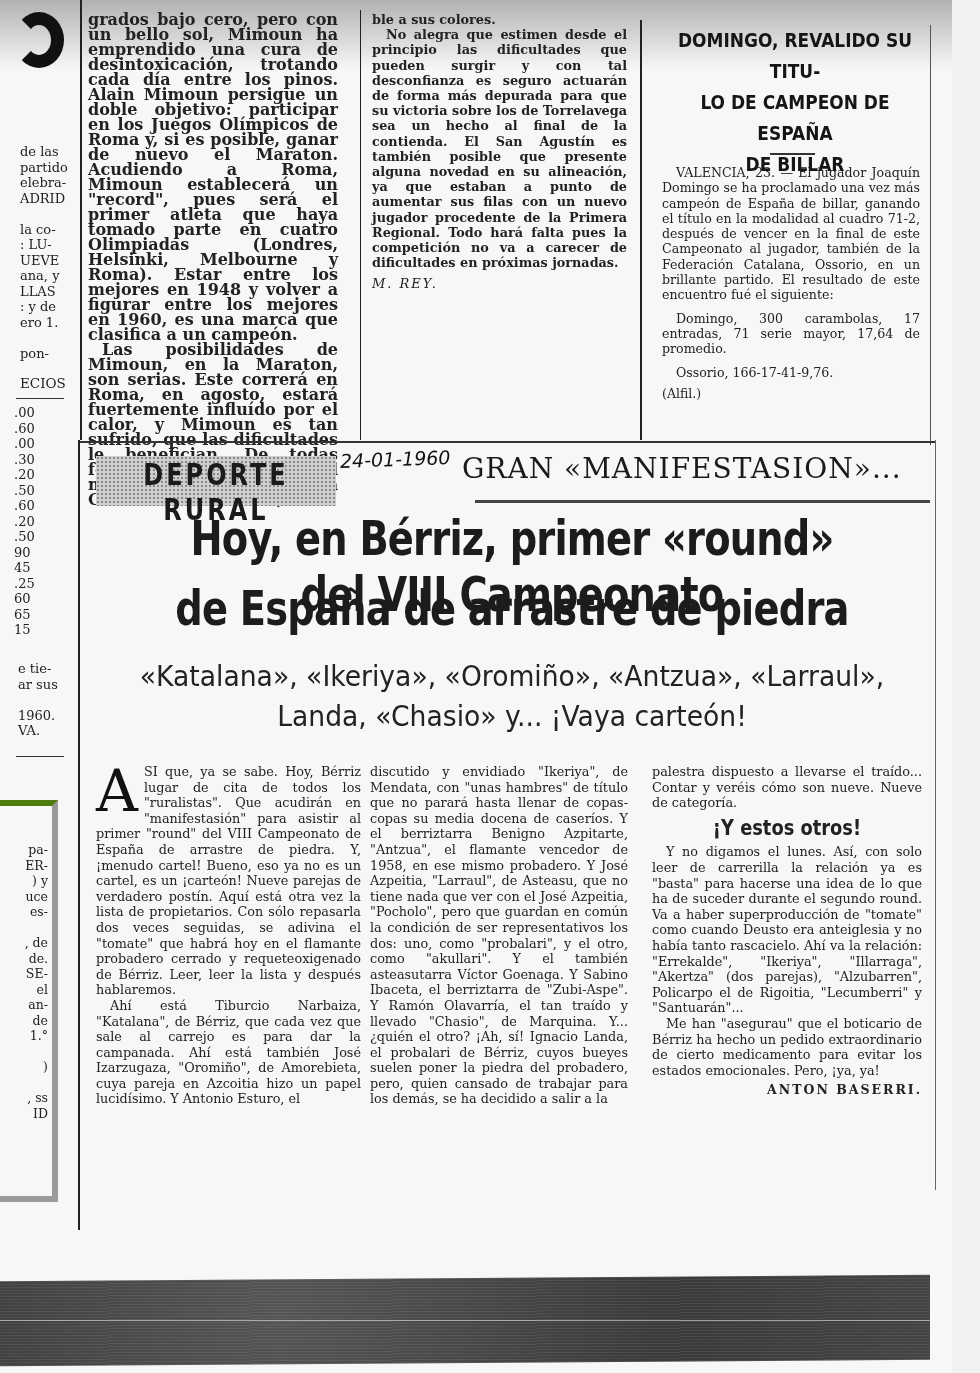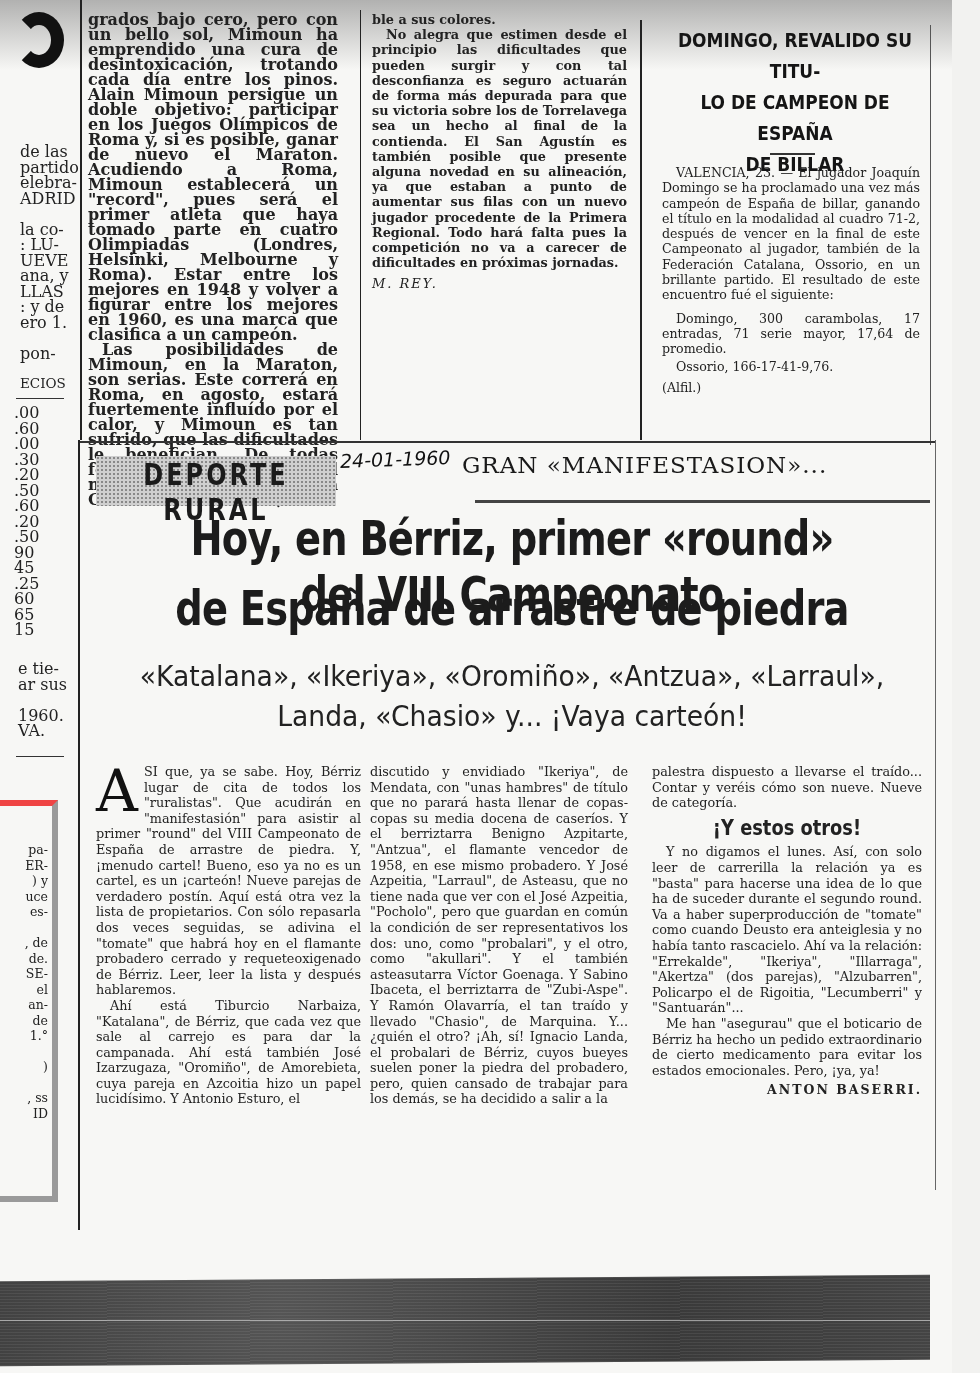--- a/index.html
+++ b/index.html
@@ -11,41 +11,41 @@
   .abs { position:absolute; }
   .col { position:absolute; font-family:"DejaVu Serif", serif; font-size:12.6px; line-height:15.4px; text-align:justify; color:#222; }
   .col p { margin:0; text-indent:14px; }
   .col p.noindent { text-indent:0; }
   .bold { font-weight:bold; }
   .vrule { position:absolute; width:2px; background:#222; }
   .hrule { position:absolute; height:2px; background:#333; }
   .topshade { position:absolute; left:0; top:0; width:980px; height:70px;
     background:linear-gradient(to bottom, rgba(120,120,120,0.55), rgba(200,200,200,0.0)); pointer-events:none; }
   .leftstrip { position:absolute; left:0; top:0; width:82px; height:1220px; }
-  .leftstrip .t { font-family:"DejaVu Serif", serif; font-size:16px; line-height:15.5px; color:#222; white-space:pre; }
+  .leftstrip .t { font-family:"DejaVu Serif", serif; font-size:13px; line-height:15.5px; color:#222; white-space:pre; }
   .bigO { position:absolute; left:14px; top:12px; width:50px; height:56px; border:13px solid #111; border-left-color:transparent; border-radius:50%; box-sizing:border-box; }
   .tag-box { position:absolute; left:96px; top:456px; width:240px; height:50px;
     background-image:radial-gradient(#888 1px, transparent 1.2px); background-size:4px 4px; background-color:#cfcfcf; }
   .tag-text { position:absolute; left:0; right:0; top:8px; text-align:center; font-family:"DejaVu Sans", sans-serif; font-weight:bold; font-size:24px; letter-spacing:3px; transform:scaleY(1.25); color:#1b1b1b; }
   .handdate { position:absolute; left:340px; top:448px; font-family:"DejaVu Sans", sans-serif; font-size:19px; color:#111; font-style:italic; transform:rotate(-2deg); }
-  .kicker { position:absolute; left:462px; top:452px; font-family:"DejaVu Serif", serif; font-size:23px; letter-spacing:1px; color:#1a1a1a;text-align:center; }
+  .kicker { position:absolute; left:462px; top:452px; font-family:"DejaVu Serif", serif; font-size:28px; letter-spacing:1px; color:#1a1a1a;text-align:center; }
   .headline { position:absolute; left:82px; width:860px; text-align:center; font-family:"DejaVu Sans", sans-serif; font-weight:bold; color:#1c1c1c; }
   .h1a { top:510px; font-size:48px; letter-spacing:-1px; transform:scaleX(0.8); transform-origin:center; }
   .h1b { top:580px; font-size:48px; letter-spacing:-1px; transform:scaleX(0.8); transform-origin:center; }
   .sub { font-family:"DejaVu Sans", sans-serif; font-weight:normal; font-size:28px; color:#222; transform:scaleX(0.95); }
   .sub1 { top:660px; }
   .sub2 { top:700px; }
   .billar-head { position:absolute; left:655px; top:25px; width:280px; text-align:center; font-family:"DejaVu Sans", sans-serif; font-weight:bold; font-size:20px; line-height:31px; transform:scaleX(0.85); color:#151515; }
   .short-rule { position:absolute; left:770px; top:153px; width:45px; height:2px; background:#333; }
   .dropcap { float:left; font-family:"DejaVu Serif", serif; font-size:58px; line-height:50px; margin:2px 6px 0 0; color:#111; }
   .subhead2 { text-align:center; font-family:"DejaVu Sans", sans-serif; font-weight:bold; font-size:21px; margin:10px 0 8px; transform:scaleX(0.85); color:#222; }
   .sig { text-align:left; font-family:"DejaVu Serif", serif; font-style:italic; font-weight:bold; letter-spacing:2px; font-size:13px; }
   .sig2 { text-align:right; font-family:"DejaVu Serif", serif; font-weight:bold; letter-spacing:2px; font-size:12.5px; margin-top:4px; }
   .credit { font-size:12.5px; margin-top:6px; }
-  .ad-box { position:absolute; left:0; top:800px; width:52px; height:390px; border-right:6px solid #9a9a9a; border-top:6px solid #ef4444; border-bottom:6px solid #9a9a9a; }
+  .ad-box { position:absolute; left:0; top:800px; width:52px; height:390px; border-right:6px solid #9a9a9a; border-top:6px solid #4d7c0f; border-bottom:6px solid #9a9a9a; }
   .bottom-band { position:absolute; left:0; top:1278px; width:930px; height:85px;
     background:
       repeating-linear-gradient(0deg, rgba(255,255,255,0.07) 0 1px, transparent 1px 3px),
       radial-gradient(circle at 30% 40%, #555 0, #3a3a3a 60%, #444 100%);
     transform:skewY(-0.4deg); }
   .bottom-line { position:absolute; left:0; top:1320px; width:930px; height:1px; background:rgba(255,255,255,0.5); }
   .rightedge { position:absolute; left:952px; top:0; width:28px; height:1373px; background:#f2f2f0; }
 </style>
 </head>
 <body>
@@ -133,21 +133,21 @@
 
 <div class="billar-head">
   <div>DOMINGO, REVALIDO SU TITU-</div>
   <div>LO DE CAMPEON DE ESPAÑA</div>
   <div>DE BILLAR</div>
 </div>
 <div class="short-rule"></div>
 <div class="col" style="left:662px; top:165px; width:258px; font-size:12.6px; line-height:15.3px;">
   <p>VALENCIA, 23. — El jugador Joaquín Domingo se ha proclamado una vez más campeón de España de billar, ganando el título en la modalidad al cuadro 71-2, después de vencer en la final de este Campeonato al jugador, también de la Federación Catalana, Ossorio, en un brillante partido. El resultado de este encuentro fué el siguiente:</p>
   <p style="margin-top:8px;">Domingo, 300 carambolas, 17 entradas, 71 serie mayor, 17,64 de promedio.</p>
-  <p style="margin-top:2px;">Ossorio, 166-17-41-9,76.</p>
+  <p style="margin-top:8px;">Ossorio, 166-17-41-9,76.</p>
   <div class="credit">(Alfil.)</div>
 </div>
 
 <div class="hrule" style="left:80px; top:441px; width:855px;"></div>
 
 <div class="tag-box">
   <div class="tag-text">DEPORTE RURAL</div>
 </div>
 <div class="handdate">24-01-1960</div>
 <div class="kicker">GRAN «MANIFESTASION»...</div>

